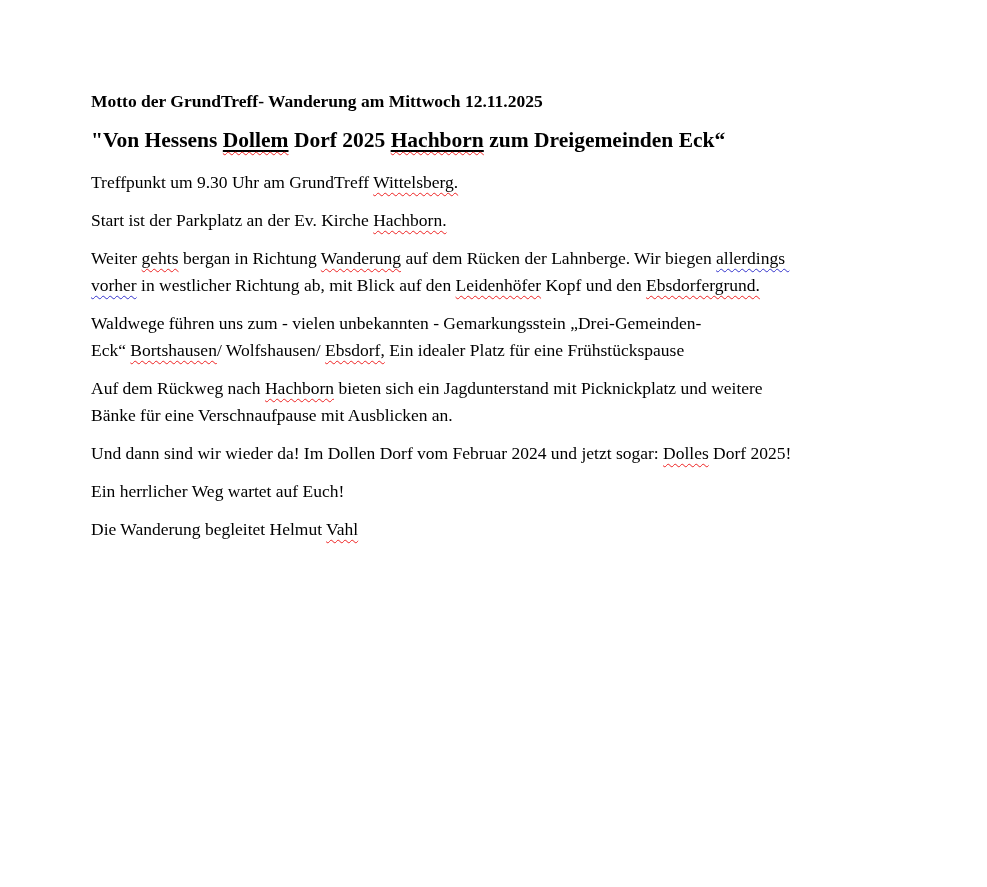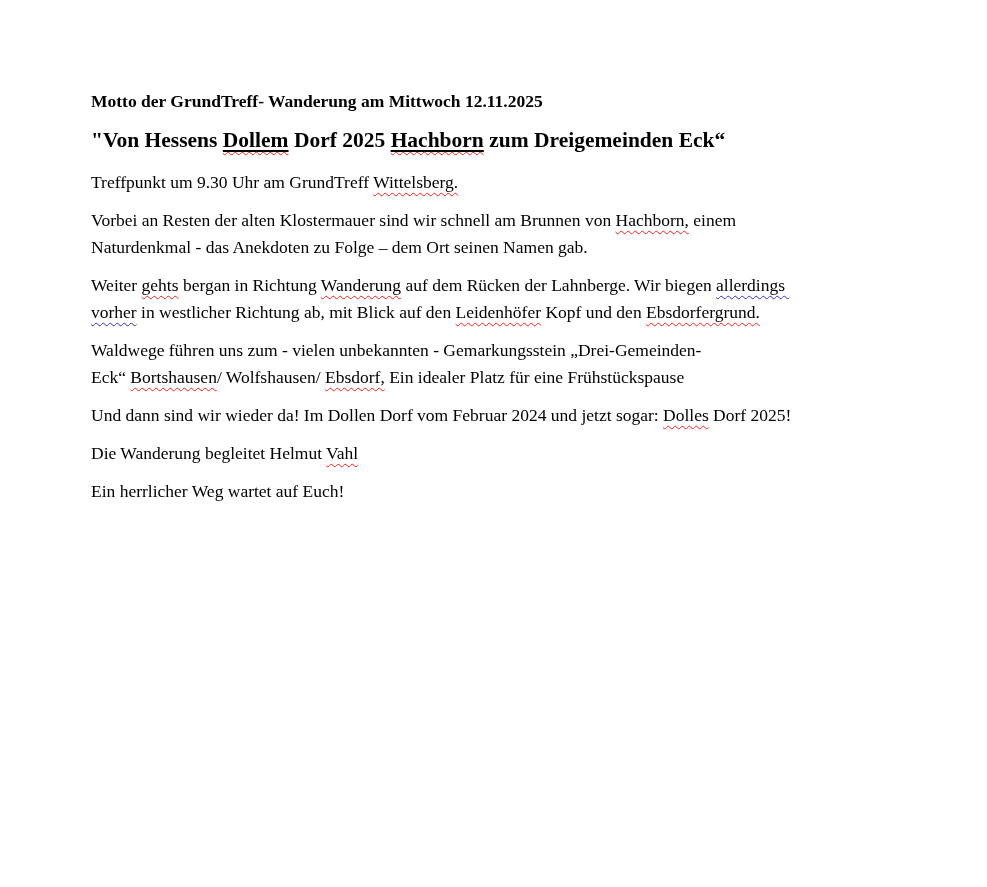--- a/index.html
+++ b/index.html
@@ -69,20 +69,21 @@
   }
 </style>
 </head>
 <body>
 
 <div class="page">
   <div>
       <p class="meta">Motto der GrundTreff- Wanderung am Mittwoch 12.11.2025</p>
       <p class="title">"Von Hessens <span class="ul"><span class="spell">Dollem</span></span> Dorf 2025 <span class="ul"><span class="spell">Hachborn</span></span> zum Dreigemeinden Eck“</p>
       <p class="subtitle">Treffpunkt um 9.30 Uhr am GrundTreff <span class="spell">Wittelsberg.</span></p>
-      <p class="body">Vorbei an Resten der alten Klostermauer sind wir schnell am Brunnen von <span class="spell">Hachborn,</span> einem<br>Naturdenkmal - das Anekdoten zu Folge – dem Ort seinen Namen gab.</p>
+      <p class="body">Start ist der Parkplatz an der Ev. Kirche <span class="spell">Hachborn.</span></p>
       <p class="body">Weiter <span class="spell">gehts</span> bergan in Richtung <span class="spell">Wanderung</span> auf dem Rücken der Lahnberge. Wir biegen <span class="gram">allerdings </span><br><span class="gram">vorher</span> in westlicher Richtung ab, mit Blick auf den <span class="spell">Leidenhöfer</span> Kopf und den <span class="spell">Ebsdorfergrund.</span></p>
       <p class="body">Waldwege führen uns zum - vielen unbekannten - Gemarkungsstein „Drei-Gemeinden-<br>Eck“ <span class="spell">Bortshausen</span>/ Wolfshausen/ <span class="spell">Ebsdorf,</span> Ein idealer Platz für eine Frühstückspause</p>
+      <p class="body">Auf dem Rückweg nach <span class="spell">Hachborn</span> bieten sich ein Jagdunterstand mit Picknickplatz und weitere<br>Bänke für eine Verschnaufpause mit Ausblicken an.</p>
       <p class="body">Und dann sind wir wieder da! Im Dollen Dorf vom Februar 2024 und jetzt sogar: <span class="spell">Dolles</span> Dorf 2025!</p>
+      <p class="body">Ein herrlicher Weg wartet auf Euch!</p>
       <p class="body">Die Wanderung begleitet Helmut <span class="spell">Vahl</span></p>
-      <p class="body">Ein herrlicher Weg wartet auf Euch!</p>
     </div>
 </div>
 
 </body></html>

